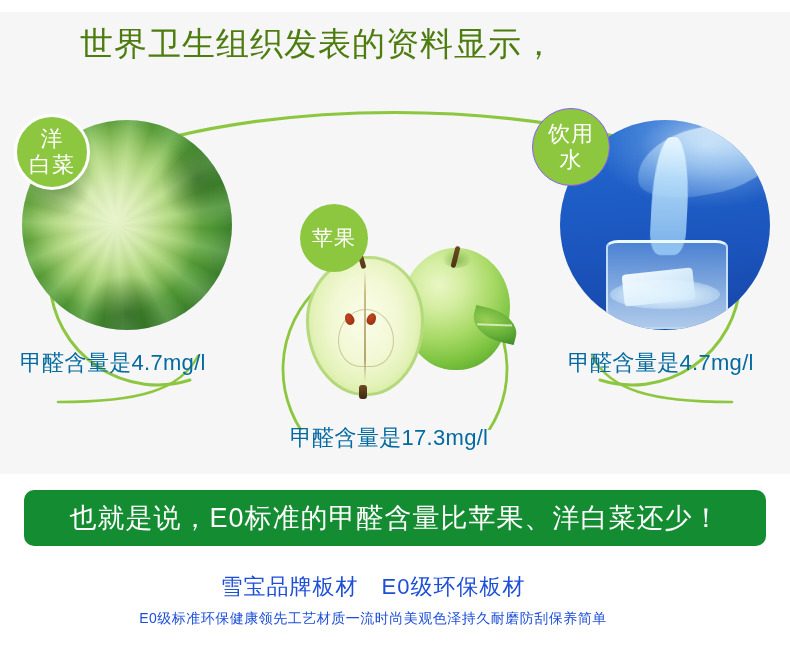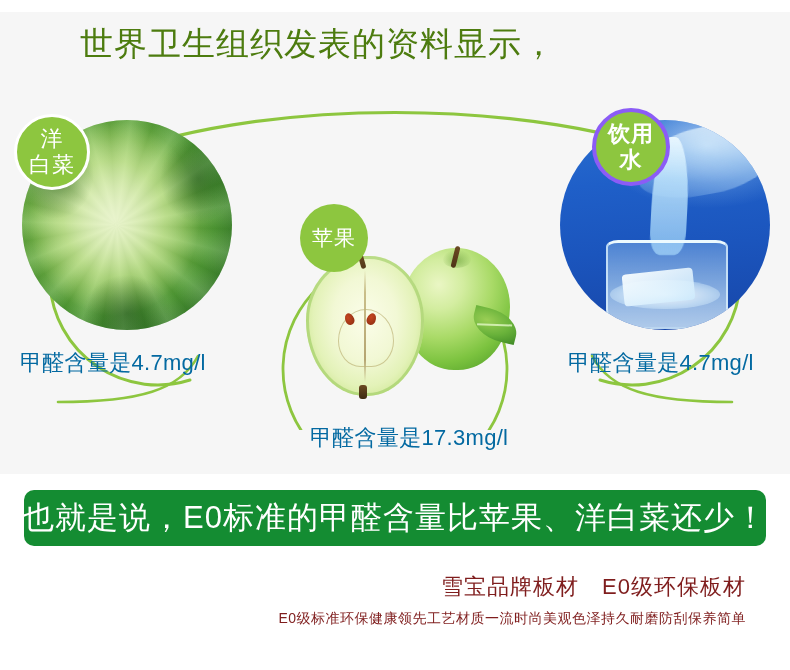--- a/index.html
+++ b/index.html
@@ -269,70 +269,69 @@
     font-weight: 500;
     white-space: pre-line;
   }
   #badge-cabbage {
     left: 14px; top: 114px;
     width: 76px; height: 76px;
     border: 3px solid #ffffff;
     box-sizing: border-box;
   }
   #badge-water {
-    left: 592px; top: 108px;
+    left: 532px; top: 108px;
     width: 78px; height: 78px;
-    border: 4px solid #8b5cf6;
+    border: 1px solid #8b5cf6;
     box-sizing: border-box;
-    font-weight: bold;
   }
   #badge-apple {
     left: 300px; top: 204px;
     width: 68px; height: 68px;
     font-size: 21px;
   }
 
   
   .caption {
     position: absolute;
     color: #0369a1;
     font-size: 22px;
     letter-spacing: 0.3px;
     white-space: nowrap;
     font-weight: 500;
   }
   #caption-cabbage { left: 20px;  top: 348px; }
-  #caption-apple   { left: 290px; top: 423px; margin-left: 20px; }
+  #caption-apple   { left: 290px; top: 423px; }
   #caption-water   { left: 568px; top: 348px; }
 
   
   .banner {
     position: absolute;
     left: 24px; top: 490px;
     width: 742px; height: 56px;
     background: #148c32;
     border-radius: 10px;
     display: flex;
     align-items: center;
     justify-content: center;
   }
   .banner-text {
     color: #ffffff;
-    font-size: 31px;
+    font-size: 27px;
     letter-spacing: 1px;
     white-space: nowrap;
     font-weight: 500;
   }
 
   
   .footer-line {
     position: absolute;
     width: 746px;
-    text-align: right;
-    color: #7f1d1d;
+    text-align: center;
+    color: #1d4ed8;
     white-space: nowrap;
     font-weight: 500;
   }
   #footer-line-1 {
     top: 572px;
     font-size: 22px;
     letter-spacing: 1px;
   }
   #footer-line-2 {
     top: 610px;

